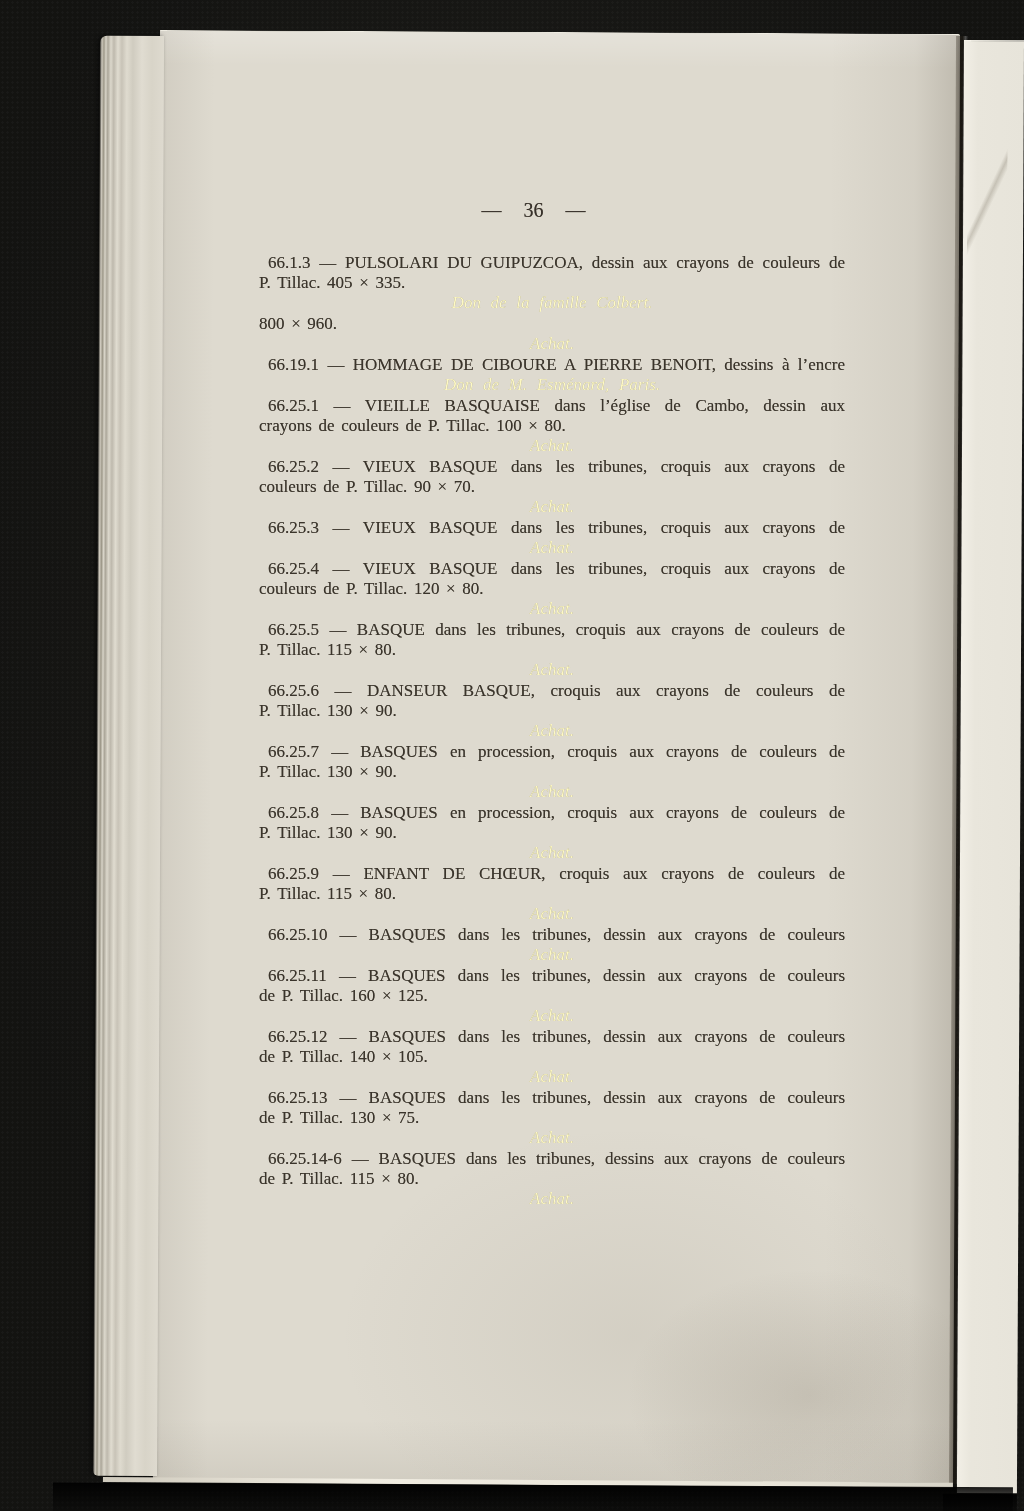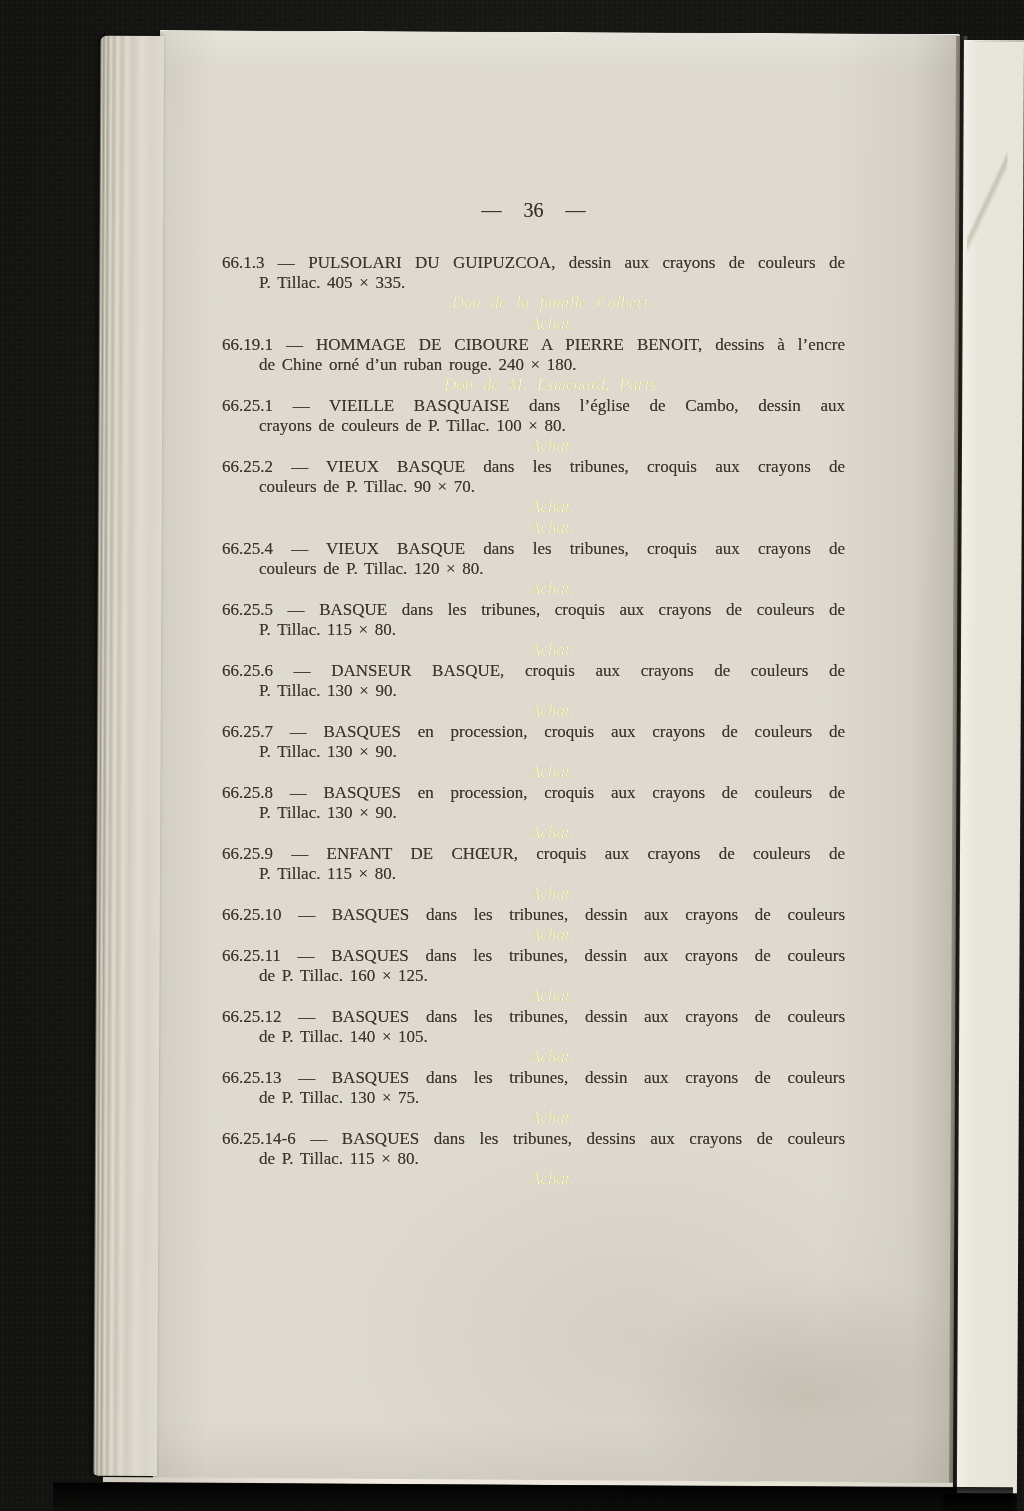--- a/index.html
+++ b/index.html
@@ -75,20 +75,21 @@
   .page-number{
     position:absolute;left:222px;top:198px;width:623px;
     text-align:center;font-size:20px;line-height:24px;
     word-spacing:17px;color:#37312a;
   }
   .entries{position:absolute;left:222px;top:253px;width:623px;font-size:17px;}
   .entry{margin-bottom:1px;}
   .entry .l1{
     line-height:20px;text-align:justify;text-align-last:justify;
     white-space:normal;
+    margin-left:46px;
   }
   .entry .l2{line-height:20px;padding-left:37px;word-spacing:0.14em;}
   .entry .credit{
     line-height:20px;padding-left:37px;text-align:center;
     font-style:italic;word-spacing:0.32em;color:#fef9c3;
   }
   
   .text-layer{text-shadow:0 0 0.5px rgba(58,52,43,0.55);}
 </style>
 </head>
@@ -109,38 +110,39 @@
 
   <div class="text-layer">
     <div class="page-number">— 36 —</div>
     <div class="entries" id="entries">
         <div class="entry">
           <div class="l1">66.1.3 — PULSOLARI DU GUIPUZCOA, dessin aux crayons de couleurs de</div>
           <div class="l2">P. Tillac. 405 × 335.</div>
           <div class="credit">Don de la famille Colbert.</div>
         </div>
         <div class="entry">
+          <div class="l2">800 × 960.</div>
           <div class="credit">Achat.</div>
         </div>
         <div class="entry">
           <div class="l1">66.19.1 — HOMMAGE DE CIBOURE A PIERRE BENOIT, dessins à l’encre</div>
-          <div class="l2">de Chine orné d’un ruban rouge. 240 × 180.</div>
           <div class="credit">Don de M. Esménard, Paris.</div>
         </div>
         <div class="entry">
           <div class="l1">66.25.1 — VIEILLE BASQUAISE dans l’église de Cambo, dessin aux</div>
           <div class="l2">crayons de couleurs de P. Tillac. 100 × 80.</div>
           <div class="credit">Achat.</div>
         </div>
         <div class="entry">
           <div class="l1">66.25.2 — VIEUX BASQUE dans les tribunes, croquis aux crayons de</div>
           <div class="l2">couleurs de P. Tillac. 90 × 70.</div>
           <div class="credit">Achat.</div>
         </div>
         <div class="entry">
+          <div class="l1">66.25.3 — VIEUX BASQUE dans les tribunes, croquis aux crayons de</div>
           <div class="credit">Achat.</div>
         </div>
         <div class="entry">
           <div class="l1">66.25.4 — VIEUX BASQUE dans les tribunes, croquis aux crayons de</div>
           <div class="l2">couleurs de P. Tillac. 120 × 80.</div>
           <div class="credit">Achat.</div>
         </div>
         <div class="entry">
           <div class="l1">66.25.5 — BASQUE dans les tribunes, croquis aux crayons de couleurs de</div>
           <div class="l2">P. Tillac. 115 × 80.</div>

